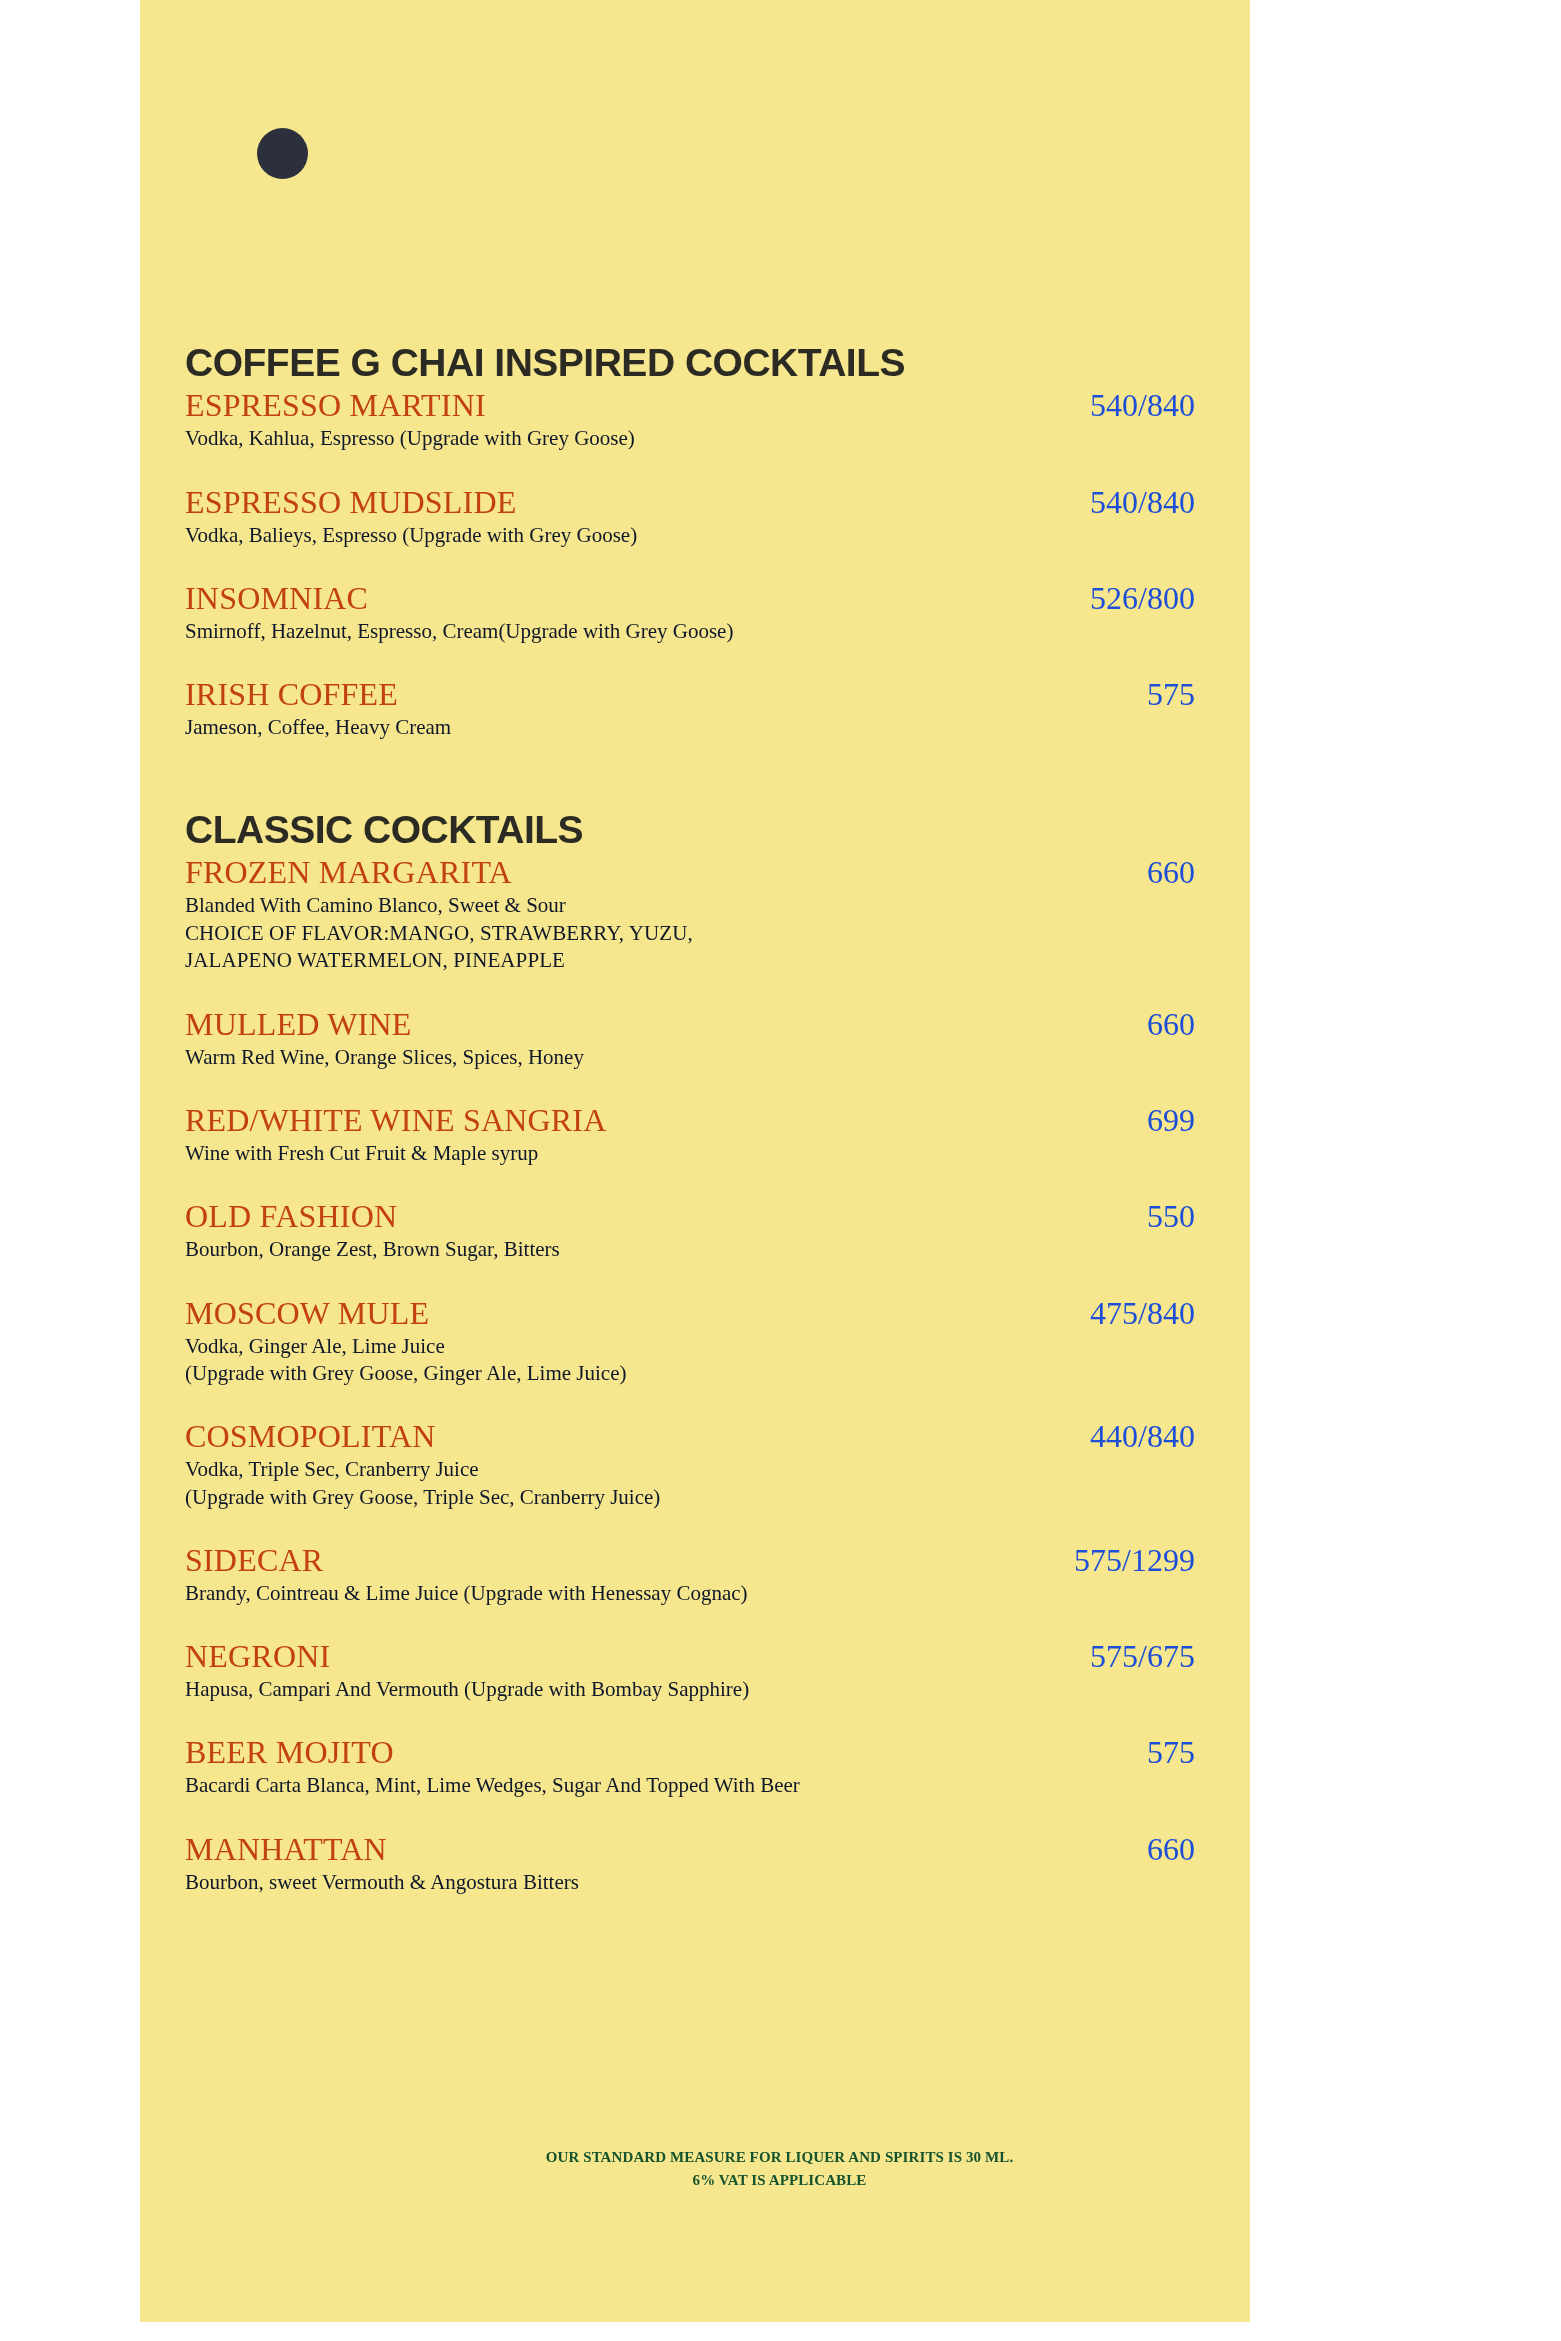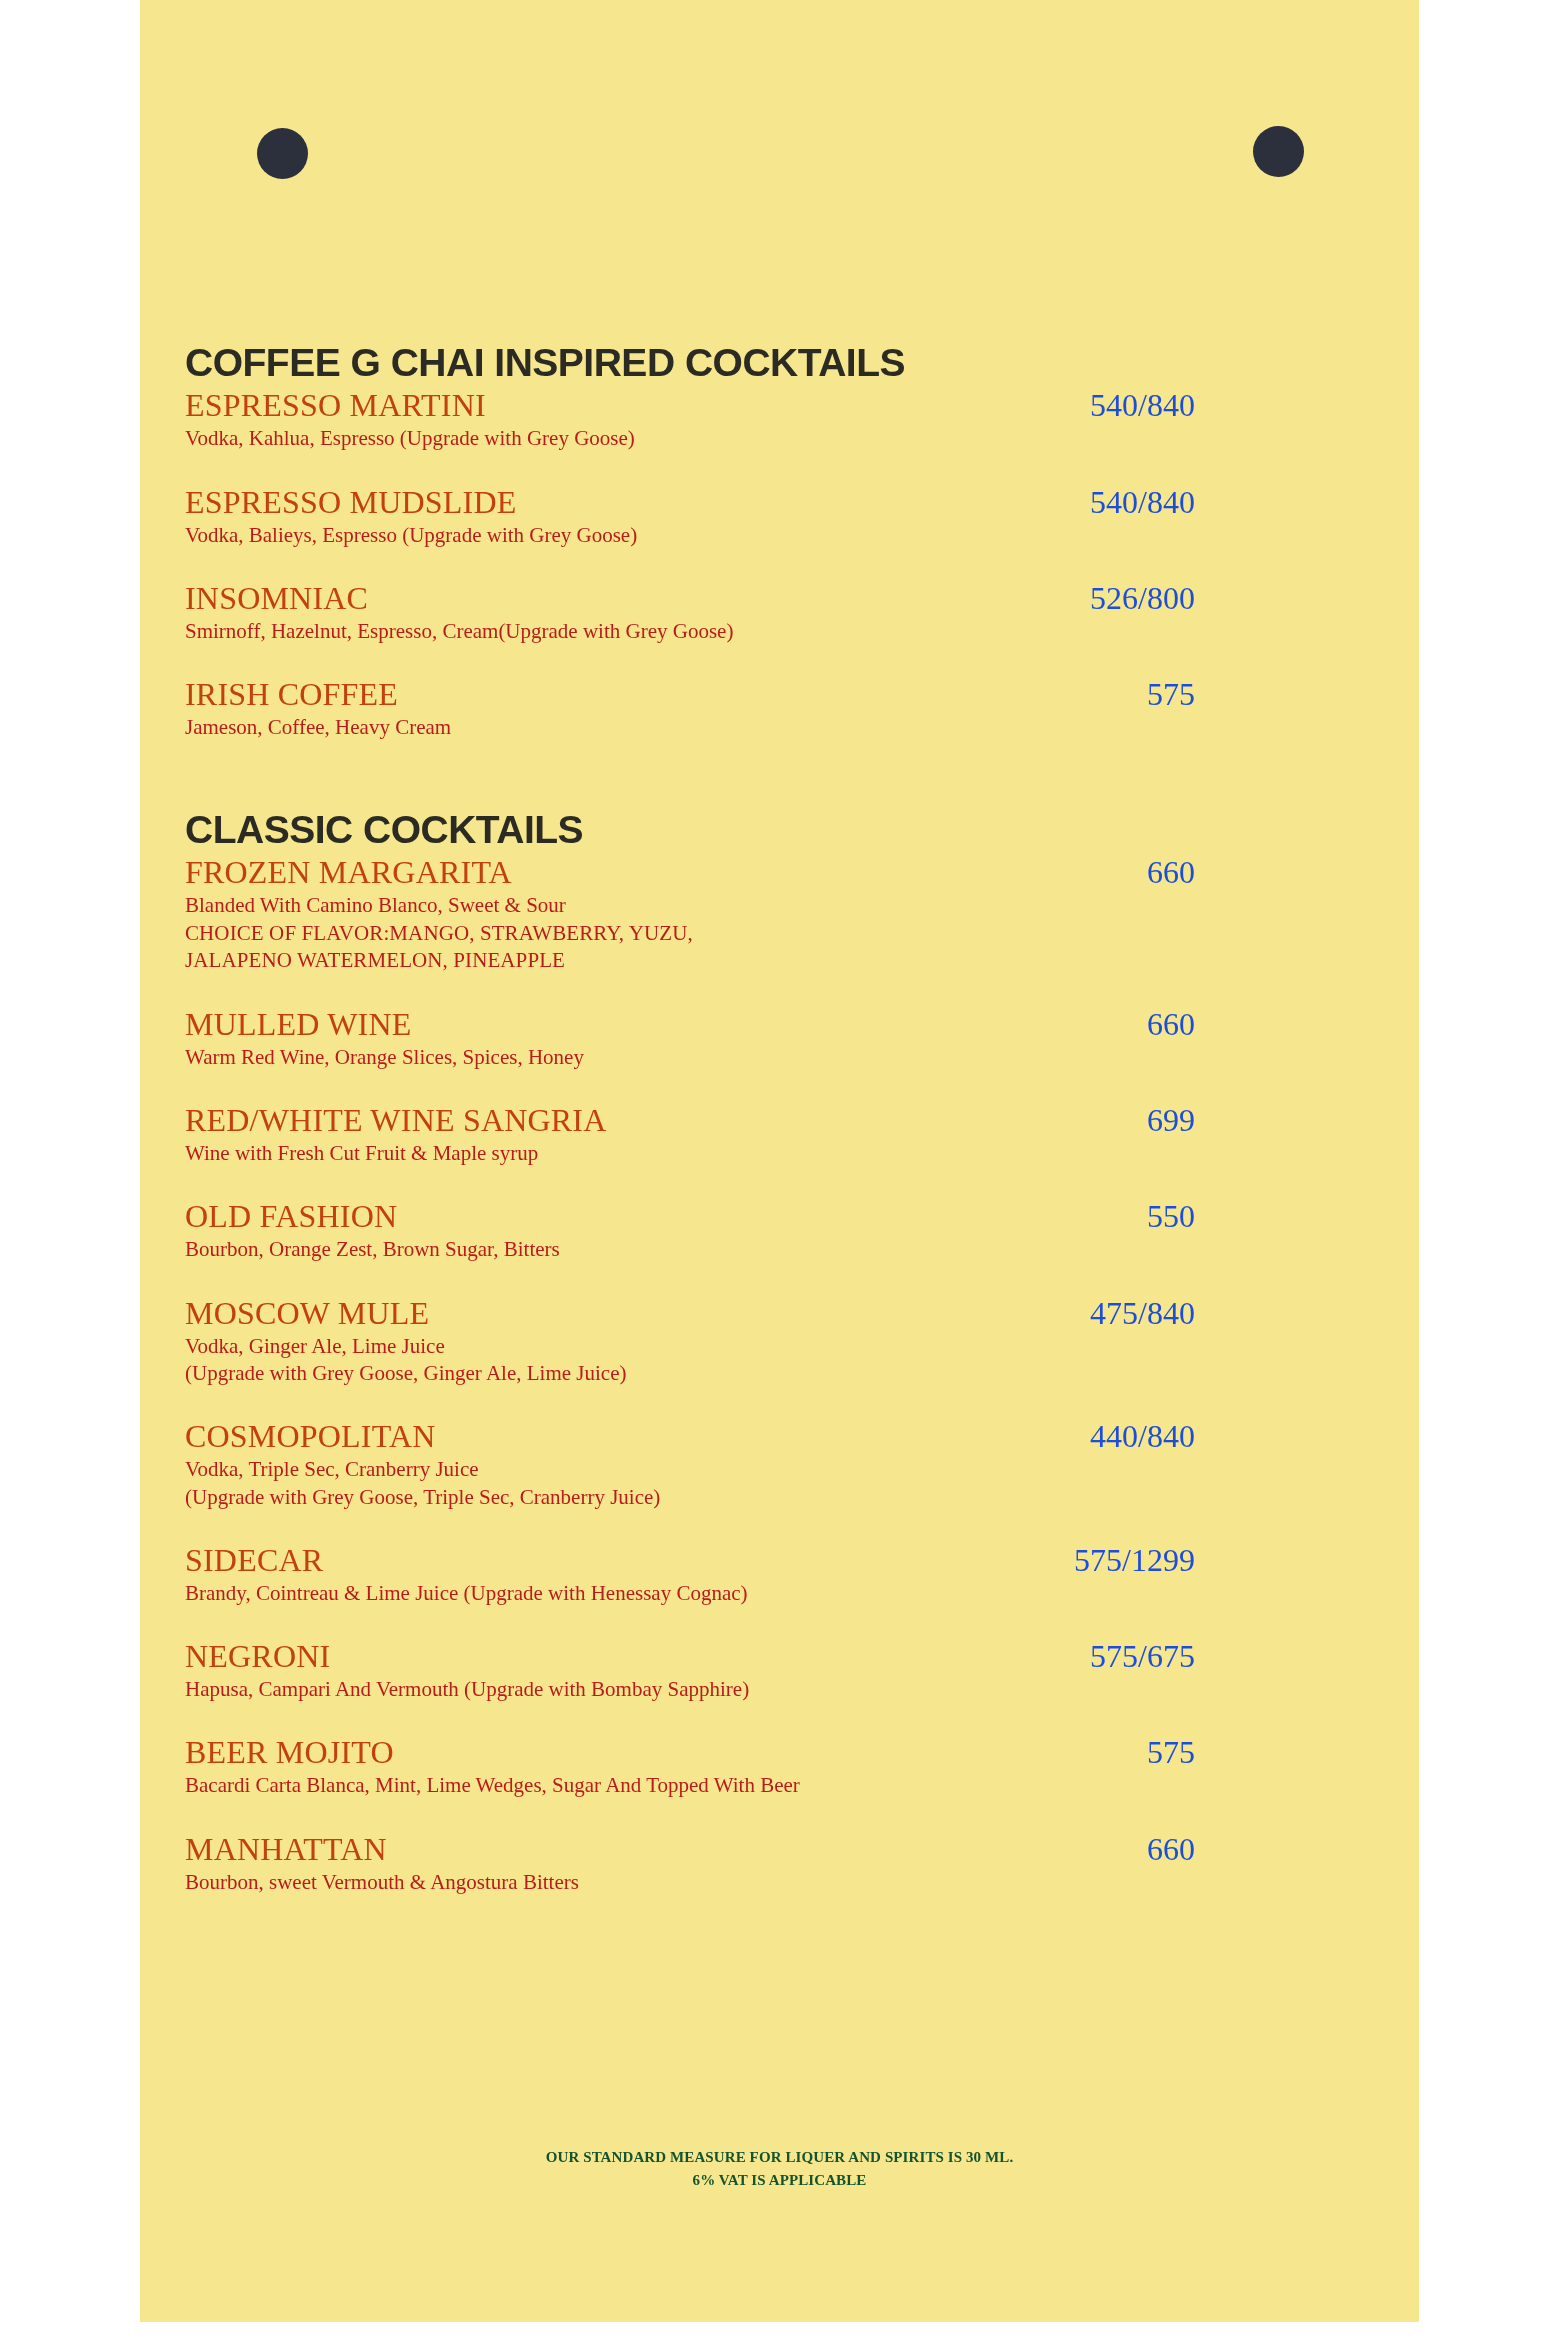--- a/index.html
+++ b/index.html
@@ -10,21 +10,21 @@
   }
   body {
     width: 1561px;
     height: 2342px;
     font-family: "Liberation Serif", "DejaVu Serif", serif;
     -webkit-font-smoothing: antialiased;
   }
 
   .page-canvas {
     position: relative;
-    width: 1561px;
+    width: 1250px;
     height: 2342px;
     background: #ffffff;
     overflow: hidden;
   }
 
   
   .menu-card {
     position: absolute;
     left: 140px;
     top: 0px;
@@ -100,21 +100,21 @@
     white-space: nowrap;
     text-align: right;
     padding-left: 22px;
   }
   .item-price:empty { display: none; }
 
   .item-desc {
     font-family: "Liberation Serif", "DejaVu Serif", serif;
     font-size: 21px;
     line-height: 1.30;
-    color: #b91c1c;
+    color: #0f172a;
     margin-top: 0.9px;
     white-space: pre-line;
   }
 
   .item-desc.caps {
     font-size: 21px;
     letter-spacing: 0.1px;
   }
 
   .footer-note {

